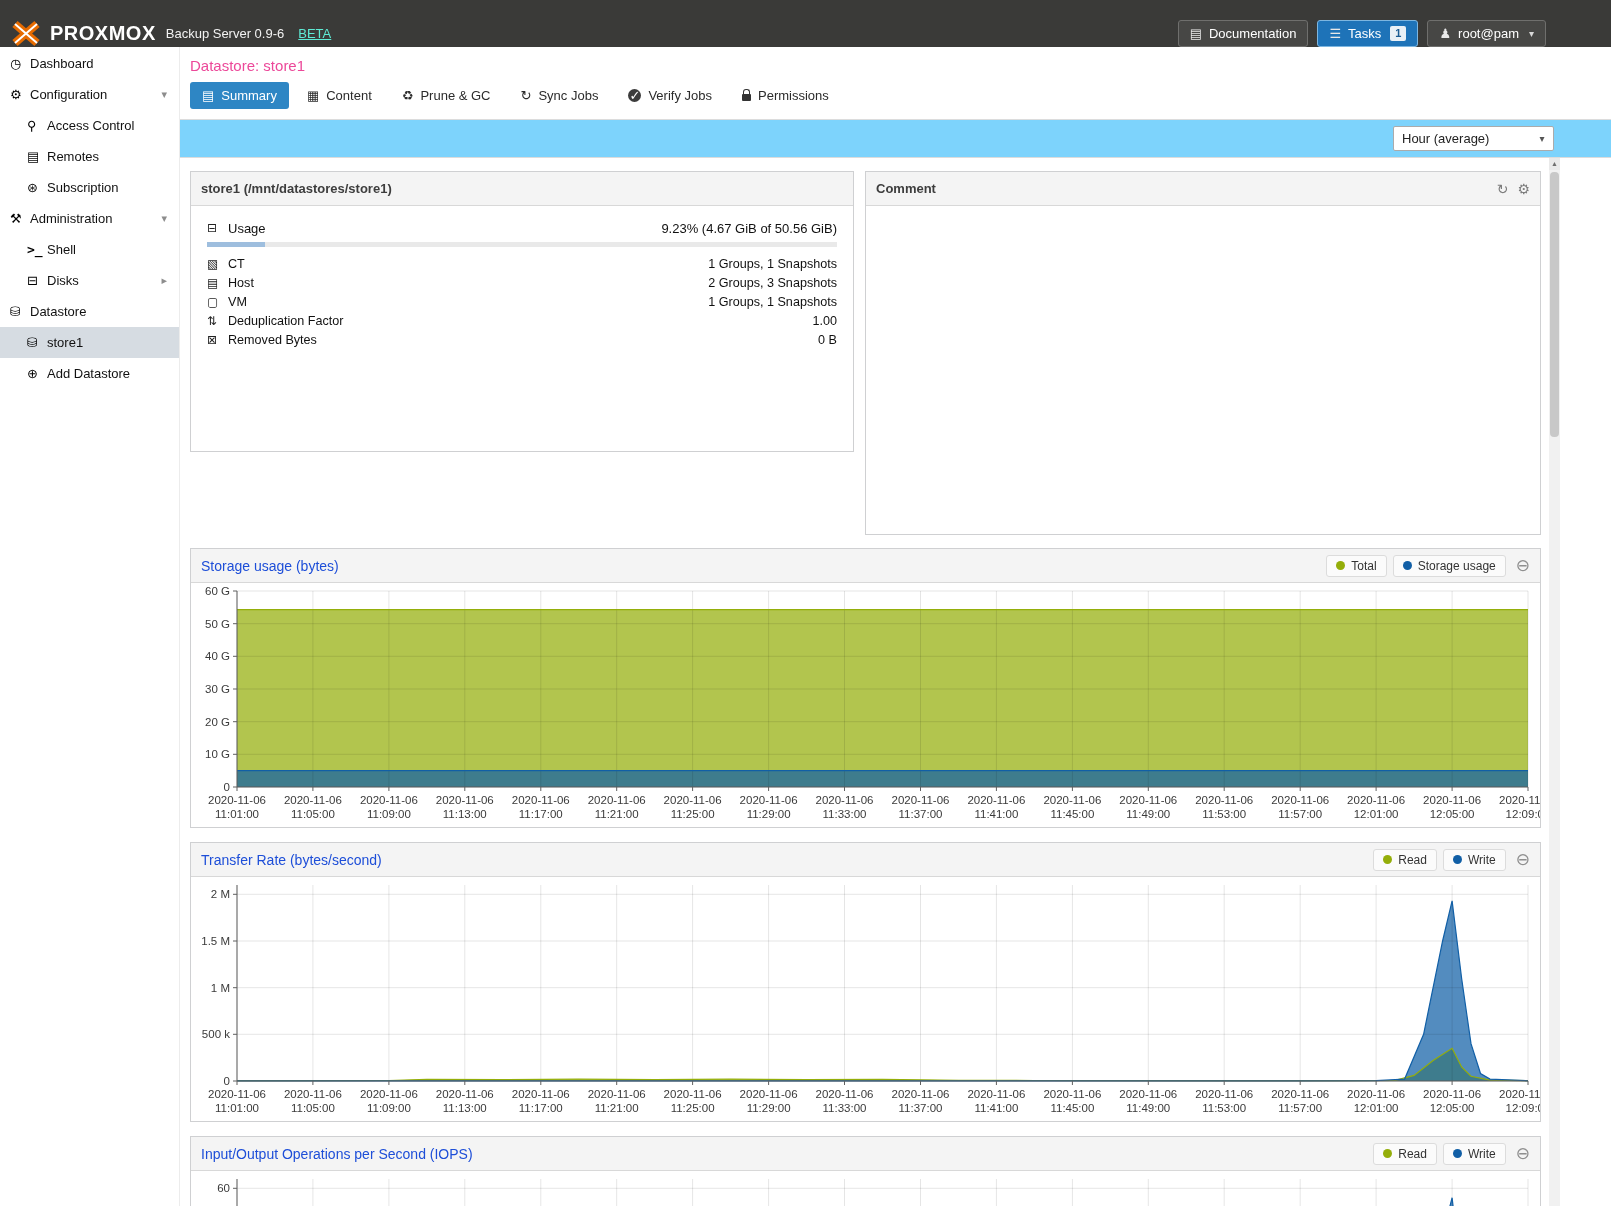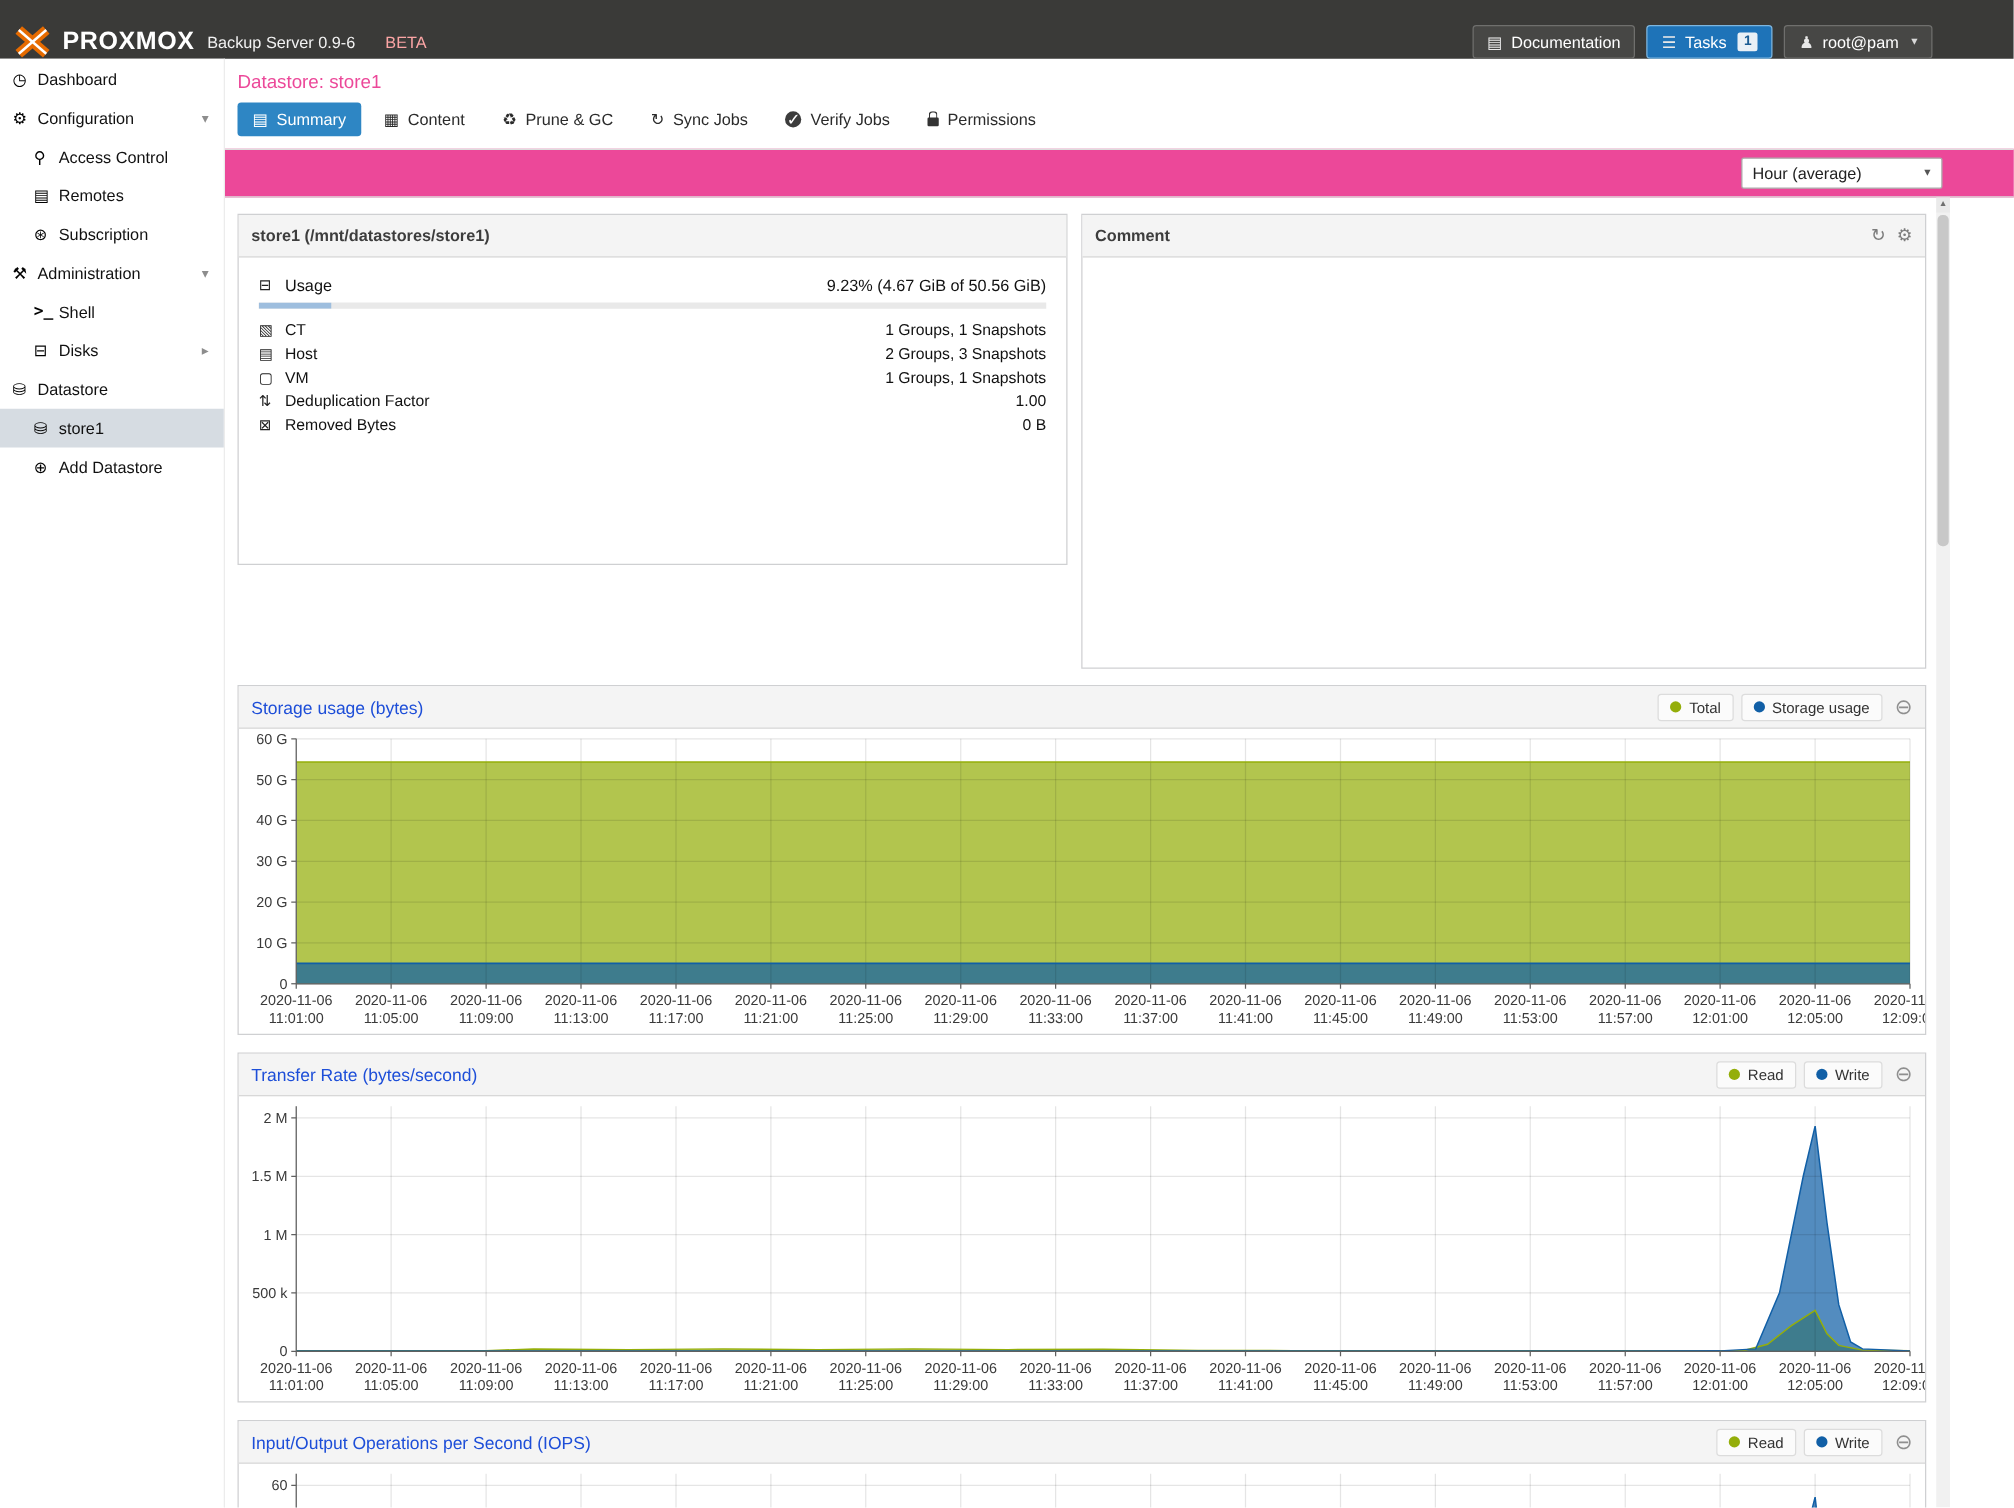--- a/index.html
+++ b/index.html
@@ -5,21 +5,21 @@
   *{margin:0;padding:0;box-sizing:border-box}
   html,body{width:1611px;height:1206px;overflow:hidden;background:#fff;
     font-family:"Liberation Sans","DejaVu Sans",sans-serif;color:#111}
   svg text{font-family:"Liberation Sans","DejaVu Sans",sans-serif}
 
   
   .topbar{height:47px;background:#3a3a38;display:flex;align-items:flex-end;padding:0 10px;color:#fff}
   .brand{display:flex;align-items:center;gap:8px}
   .brand-name{font-size:20px;font-weight:bold;letter-spacing:.5px}
   .brand-product{font-size:13px;margin-left:2px;color:#f2f2f2}
-  .beta-link{font-size:13px;margin-left:16px;color:#fca5a5;cursor:pointer}
+  .beta-link{font-size:13px;margin-left:6px;color:#5eead4;text-decoration:underline;cursor:pointer}
   .header-right{margin-left:auto;margin-right:55px;display:flex;align-items:center;gap:9px}
   .hbtn{height:27px;display:flex;align-items:center;gap:7px;padding:0 11px;font-size:13px;color:#fff;
     background:#474745;border:1px solid #6f6f6d;border-radius:3px;cursor:pointer;white-space:nowrap}
   .hbtn .icon{font-size:13px;color:#e8e8e8}
   .hbtn.tasks{background:#1e73b8;border-color:#7db6e0}
   .badge{background:#e9f0f6;color:#1b5c93;font-size:11px;font-weight:bold;border-radius:2px;
     padding:1px 5px;margin-left:2px;line-height:13px}
   .caret{font-size:10px;color:#d8d8d8;margin-left:3px}
 
   
@@ -33,21 +33,21 @@
   .shell-glyph{font-family:"DejaVu Sans Mono","Liberation Mono",monospace;font-size:11px;font-weight:bold}
 
   .content{flex:1;display:flex;flex-direction:column;min-width:0}
   .page-title{color:#ec4899;font-size:15px;padding:10px 0 5px 10px}
   .tabbar{display:flex;gap:6px;padding:3px 0 10px 10px}
   .tab{height:27px;display:flex;align-items:center;gap:7px;padding:0 12px;font-size:13px;color:#2b2b2b;
     border-radius:3px;cursor:pointer}
   .tab .icon{font-size:13px}
   .tab.active{background:#2e86c4;color:#fff}
   .toolbar{border-top:1px solid #dcdcdc;border-bottom:1px solid #dcdcdc;padding:6px 57px 6px 10px;
-    display:flex;justify-content:flex-end;background:#ec4899}
+    display:flex;justify-content:flex-end;background:#7dd3fc}
   .combo{width:161px;height:25px;border:1px solid #ababab;border-radius:2px;background:#fff;
     display:flex;align-items:center;font-size:13px;cursor:pointer}
   .combo-text{flex:1;padding:0 8px;color:#222}
   .combo-trigger{width:22px;text-align:center;color:#555;font-size:10px}
 
   .scrollarea{flex:1;position:relative;overflow:hidden;padding:13px 70px 0 10px}
 
   
   .panel{border:1px solid #cfd0d2;background:#fff}
   .panel-hd{height:34px;background:#f4f4f4;border-bottom:1px solid #d8d8d8;display:flex;align-items:center;

